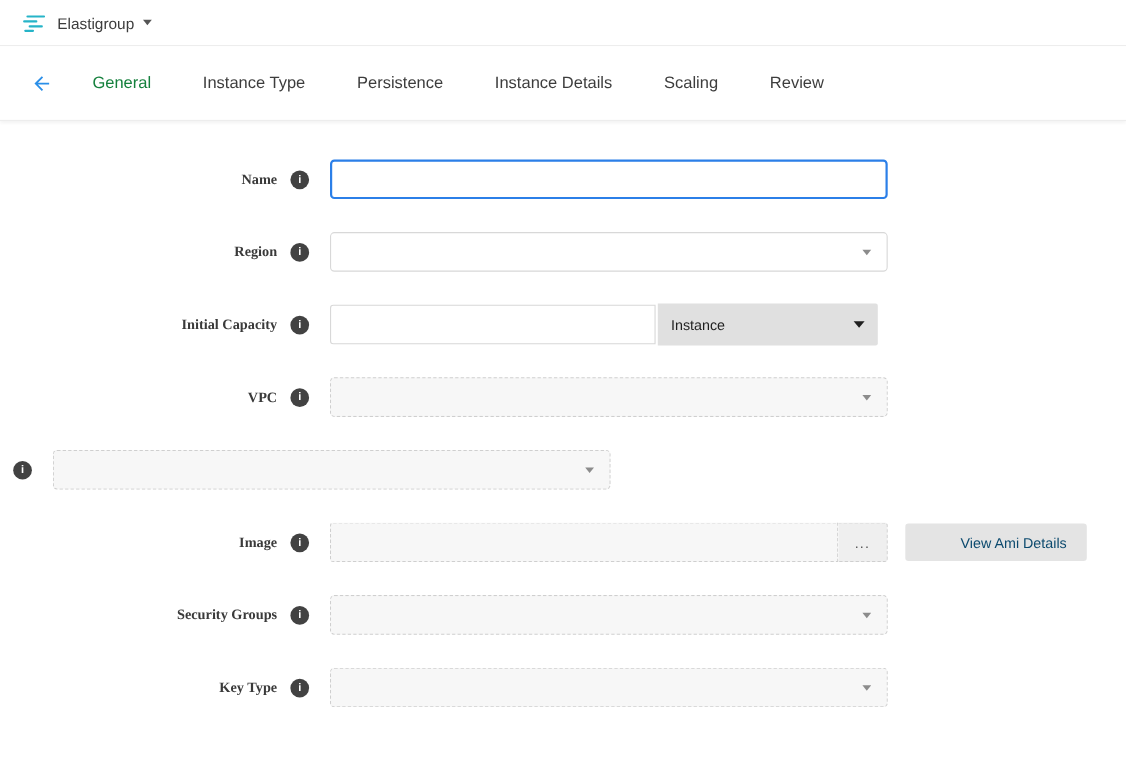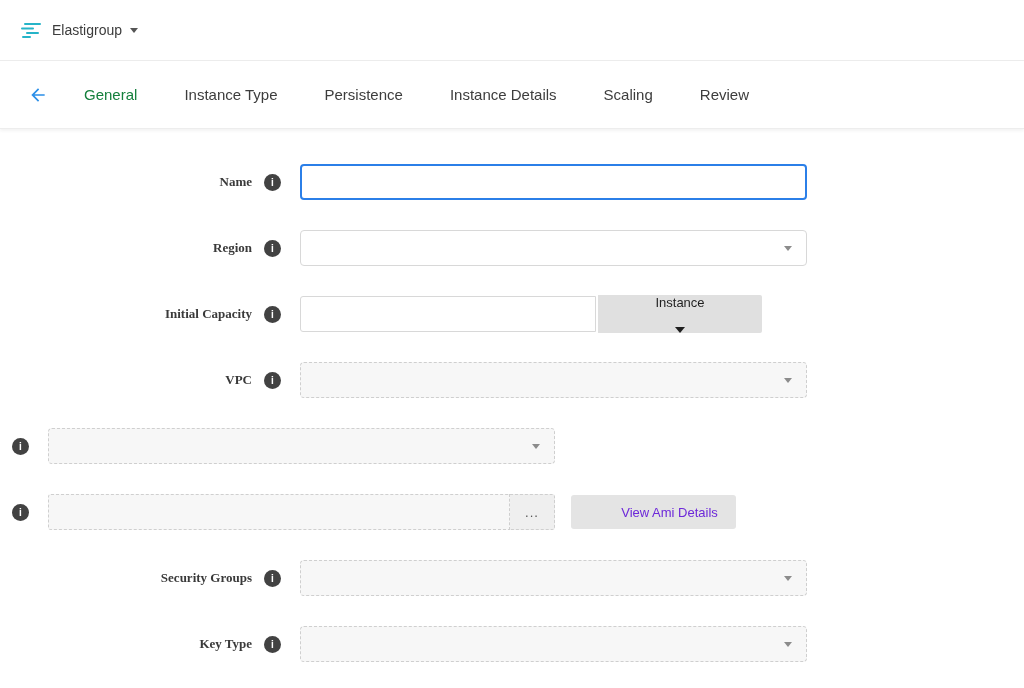--- a/index.html
+++ b/index.html
@@ -7,21 +7,21 @@
     margin: 0; padding: 0;
     width: 1024px; height: 688px;
     background: #ffffff;
     font-family: "Liberation Sans", sans-serif;
     color: #333;
     overflow: hidden;
   }
 
   
   .topbar {
-    height: 61px;
+    height: 42px;
     display: flex; 
     padding: 0 20px;
     border-bottom: 1px solid #ececec;
     background: #fff;
   }
   .brand { display: flex; align-items: center; cursor: pointer; }
   .brand .logo { display: flex; align-items: center; margin-right: 10px; }
   .brand-name { font-size: 14px; color: #3c3c3c; }
   .caret-sm {
     width: 0; height: 0; margin-left: 8px;
@@ -100,26 +100,26 @@
   }
 
   .ic-input {
     width: 296px; height: 36px;
     border: 1px solid #d8d8d8; border-radius: 3px 0 0 3px;
     padding: 0 12px; font-size: 14px;
     font-family: "Liberation Sans", sans-serif;
     outline: none; background: #fff;
   }
   .unit-select {
-    width: 164px; height: 38px;
+    width: 200px; height: 38px;
     margin-left: 2px;
     background: #e0e0e0;
     border-radius: 0 2px 2px 0;
     display: flex; align-items: center; justify-content: space-between;
-    padding: 0 12px; cursor: pointer; flex-direction: column;
+    padding: 0 12px; cursor: pointer;
   }
   .unit-select .unit-label { font-size: 13px; color: #1f1f1f; }
   .caret-dark {
     width: 0; height: 0;
     border-left: 5.5px solid transparent;
     border-right: 5.5px solid transparent;
     border-top: 6px solid #1f1f1f;
   }
 
   .img-input {
@@ -136,21 +136,21 @@
     border-radius: 0 3px 3px 0;
     background: #efefef; color: #555;
     font-size: 13px; letter-spacing: 1px;
     display: flex; align-items: center; justify-content: center;
     cursor: pointer;
   }
 
   .gray-btn {
     width: 165px; height: 34px;
     margin-left: 16px;
-    background: #e4e4e4; color: #6d28d9;
+    background: #e4e4e4; color: #0c4a6e;
     border: none; border-radius: 3px;
     font-size: 13px;
     font-family: "Liberation Sans", sans-serif;
     display: flex; align-items: center; justify-content: center;
     cursor: pointer; white-space: nowrap; padding-left: 38px;
   }
 </style>
 </head>
 <body>
 
@@ -232,20 +232,21 @@
   <div class="row">
     <span class="info"></span>
     <div class="ctrl">
       <div class="select disabled">
         <span class="caret-dn"></span>
       </div>
     </div>
   </div>
 
   <div class="row">
+    <label class="lbl">Image</label>
     <span class="info"></span>
     <div class="ctrl">
       <input class="img-input" disabled="" value="" style="">
       <span class="browse-btn">...</span>
       <button class="gray-btn">View Ami Details</button>
     </div>
   </div>
 
   <div class="row">
     <label class="lbl">Security Groups</label>

